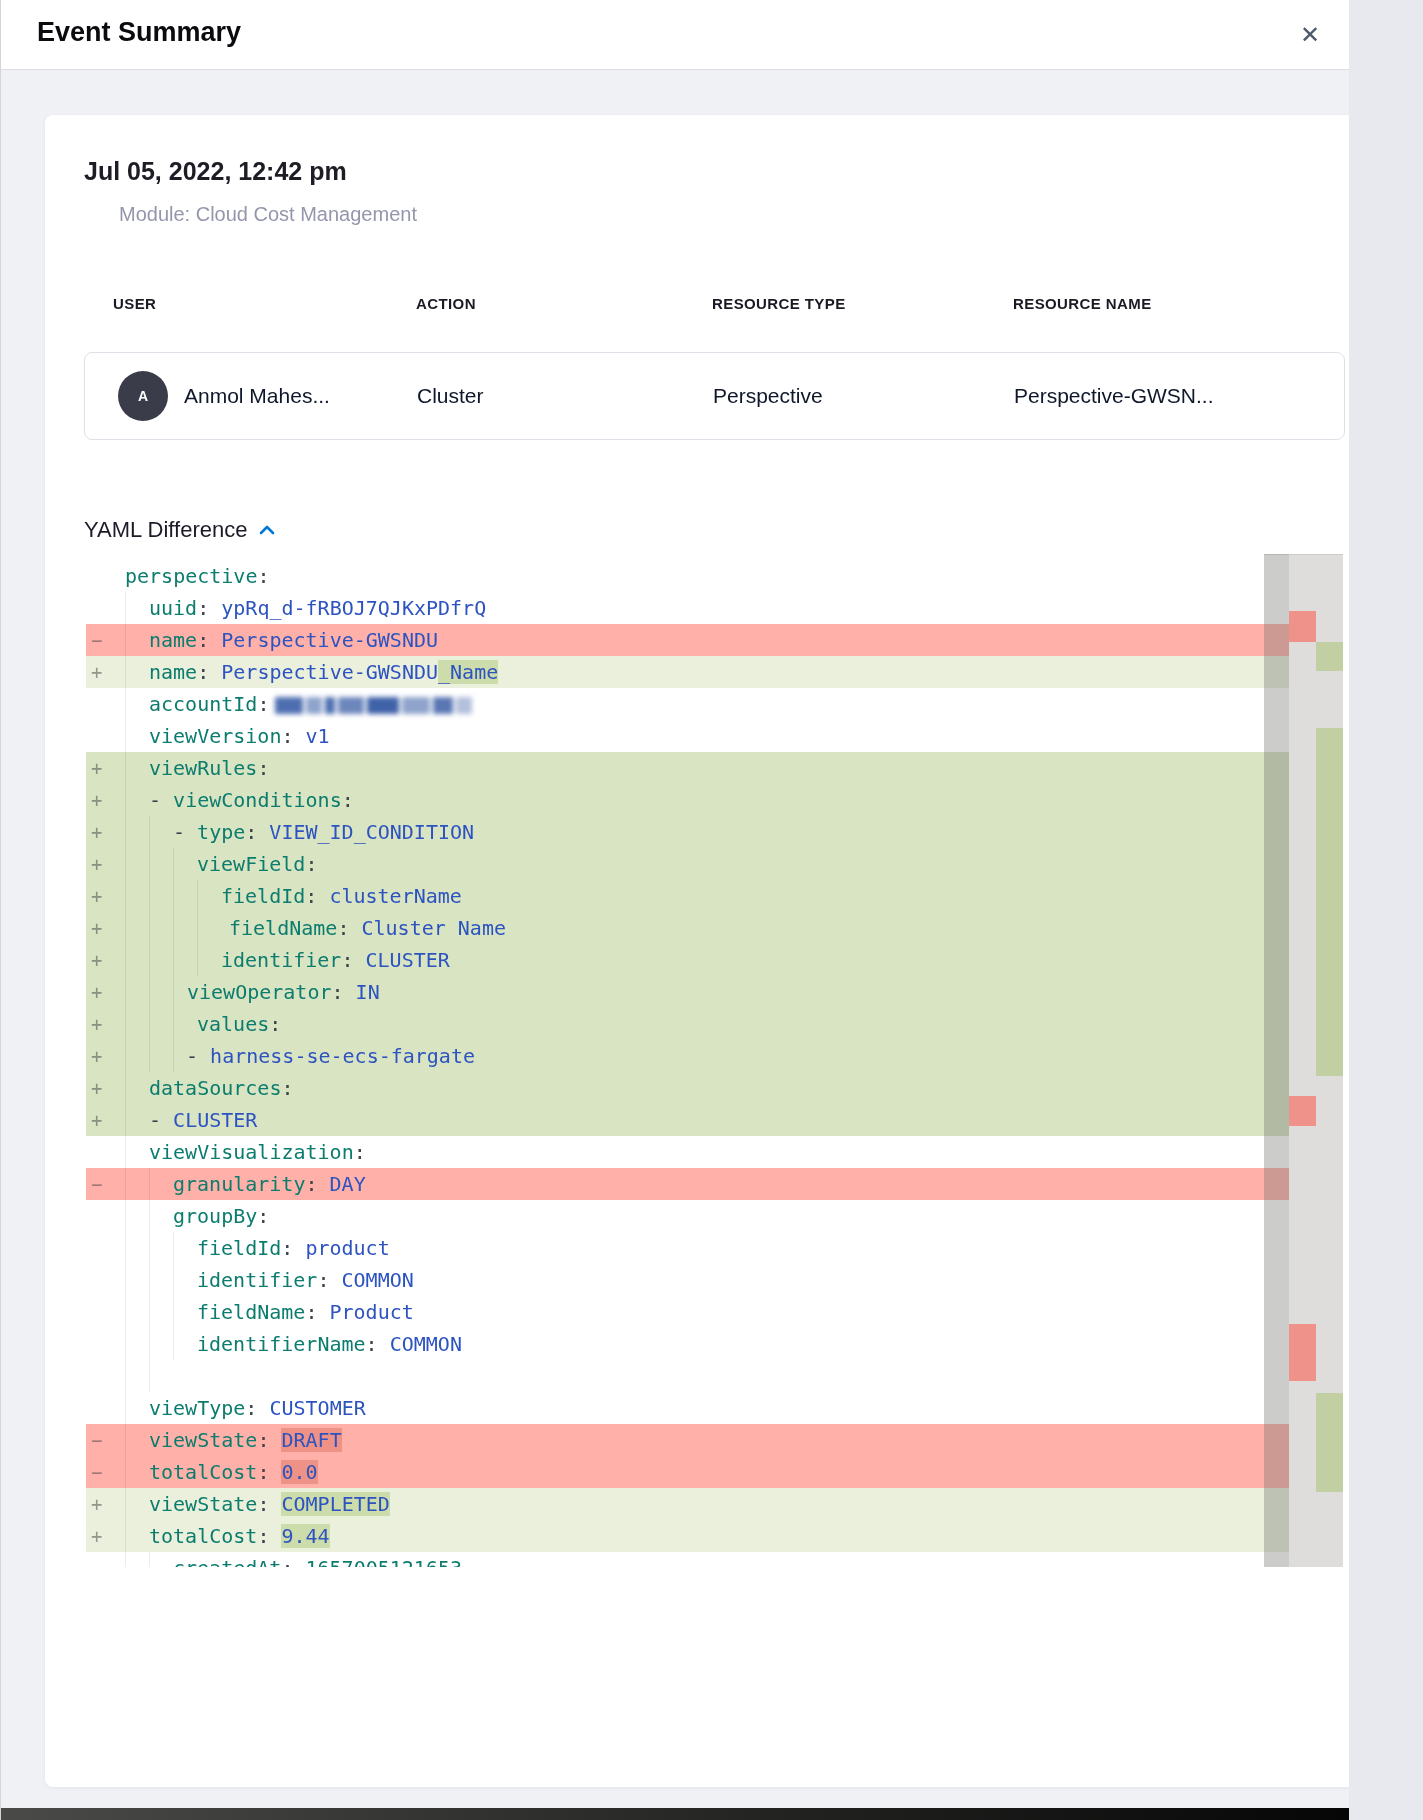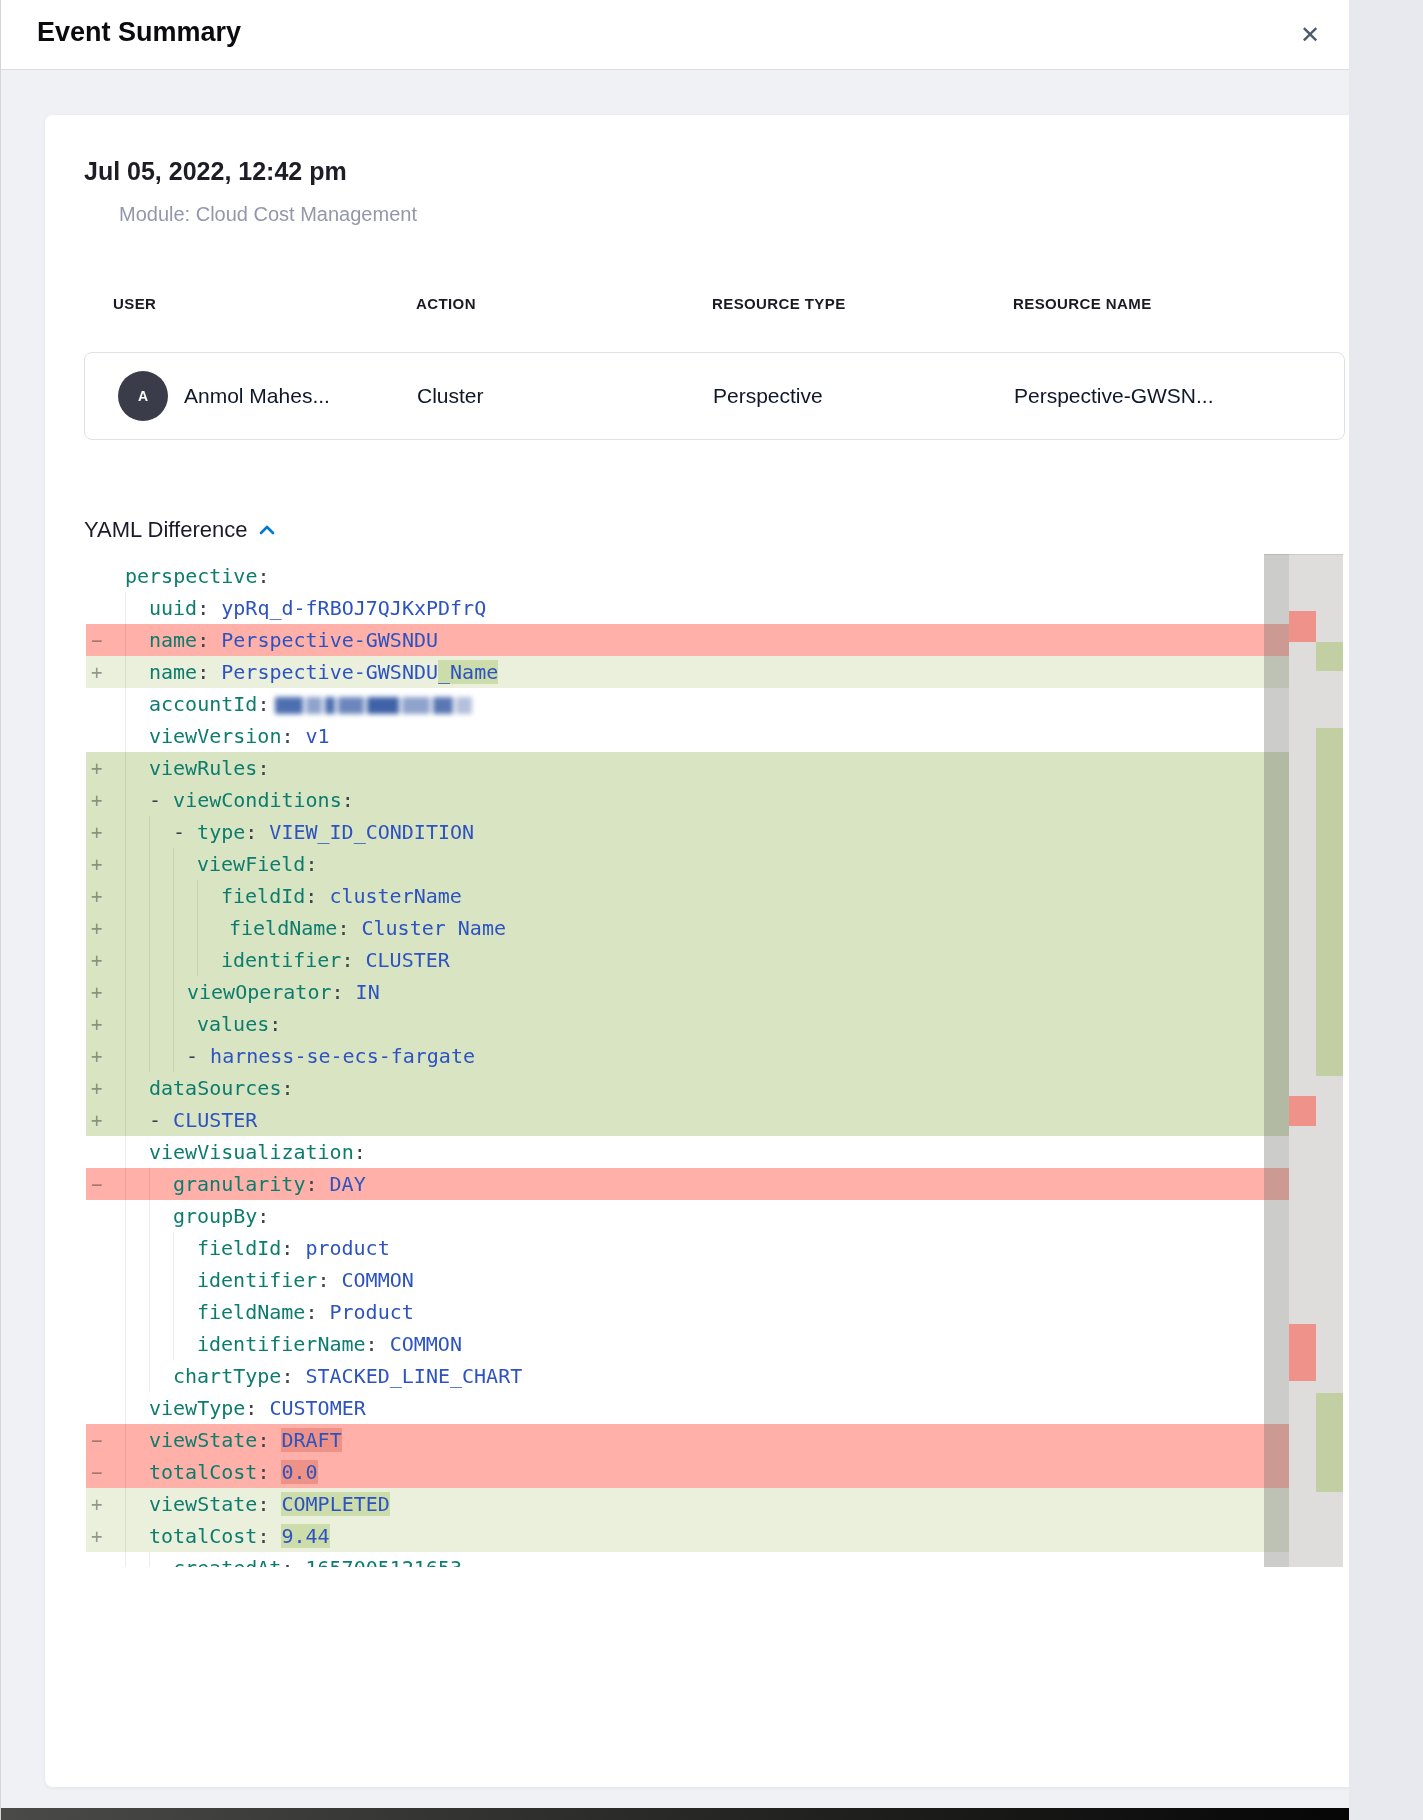--- a/index.html
+++ b/index.html
@@ -247,21 +247,20 @@
           </div>
           <div class="dline ctx">
             <span class="guide" style="left:39px"></span>
             <span class="guide" style="left:63px"></span>
             <span class="guide" style="left:87px"></span>
             <span class="code" style="left:111px"><span class="k">identifierName</span><span class="colon">:</span>&nbsp;<span class="v">COMMON</span></span>
           </div>
           <div class="dline ctx">
             <span class="guide" style="left:39px"></span>
             <span class="guide" style="left:63px"></span>
-            <span class="code" style="left:87px"><span class="k">chartType</span><span class="colon">:</span>&nbsp;<span class="v">STACKED_LINE_CHART</span></span>
           </div>
           <div class="dline ctx">
             <span class="guide" style="left:39px"></span>
             <span class="code" style="left:63px"><span class="k">viewType</span><span class="colon">:</span>&nbsp;<span class="v">CUSTOMER</span></span>
           </div>
           <div class="dline del">
             <span class="marker">−</span>
             <span class="guide" style="left:39px"></span>
             <span class="code" style="left:63px"><span class="k">viewState</span><span class="colon">:</span>&nbsp;<span class="v tok-del">DRAFT</span></span>
           </div>

